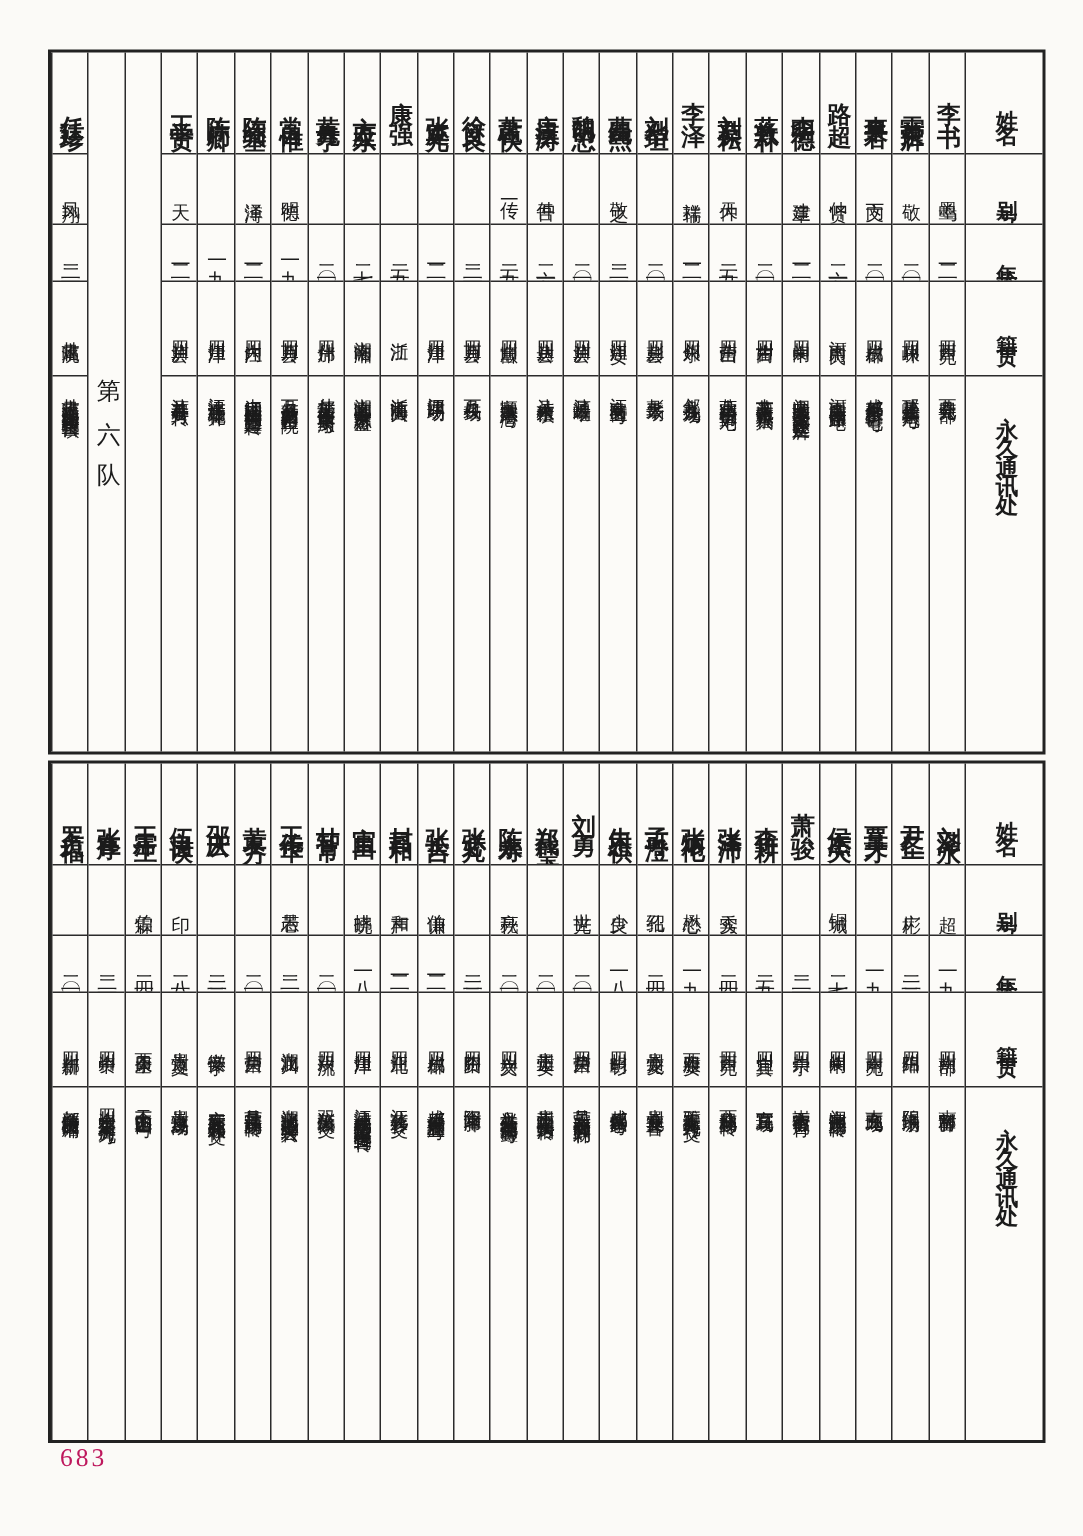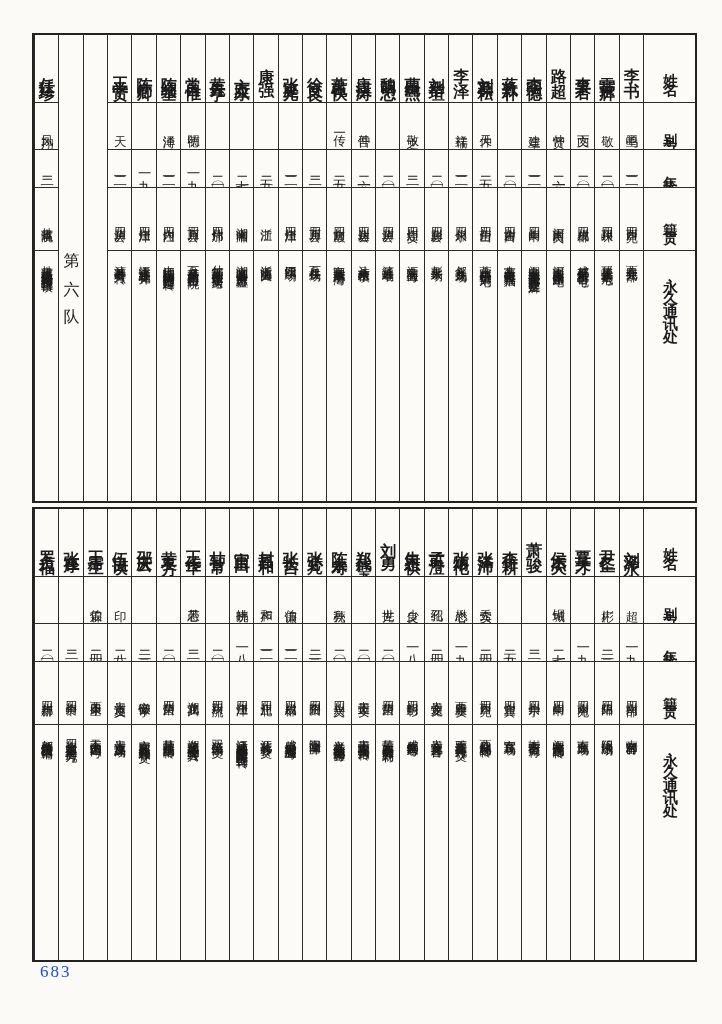--- a/index.html
+++ b/index.html
@@ -53,21 +53,21 @@
   .span-col{
     flex:1 1 0;min-width:0;
     border-left:1px solid #2b2b2b;
     writing-mode:vertical-rl;text-orientation:upright;
     display:flex;align-items:center;justify-content:center;
     font-size:16px;letter-spacing:28px;padding-top:28px;
     box-sizing:border-box;
   }
   .page-number{
     position:absolute;left:40px;top:962px;
-    font-size:17px;letter-spacing:2px;color:#1d4ed8;
+    font-size:17px;letter-spacing:2px;color:#be185d;
     font-family:"Liberation Serif","DejaVu Serif",serif;
   }
 </style>
 </head>
 <body>
 
 <div class="page">
   <div class="tables">
     <div class="rtable top" id="table-0">
         <div class="col header">

